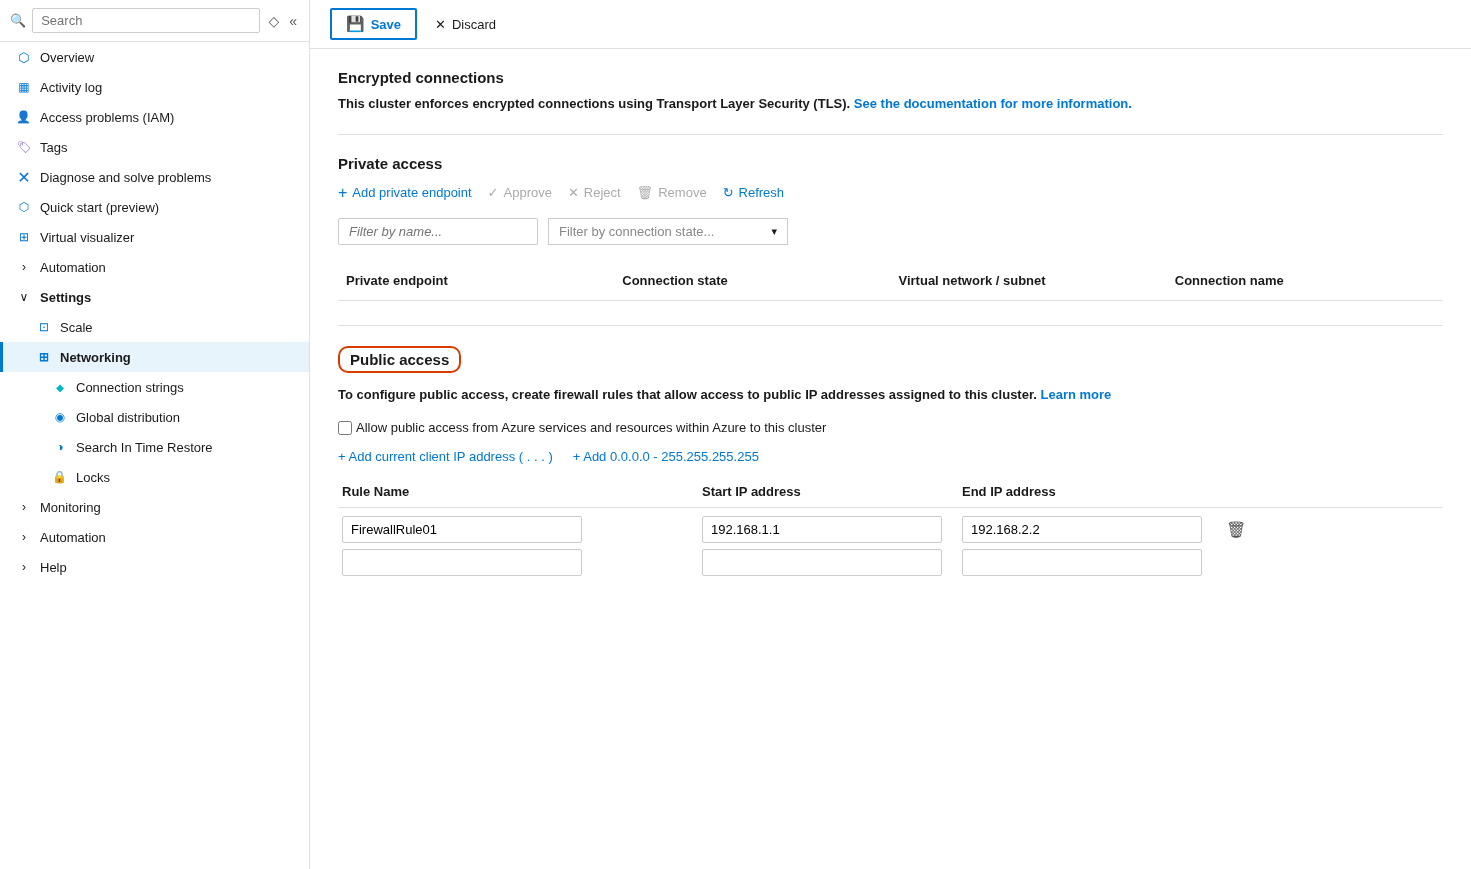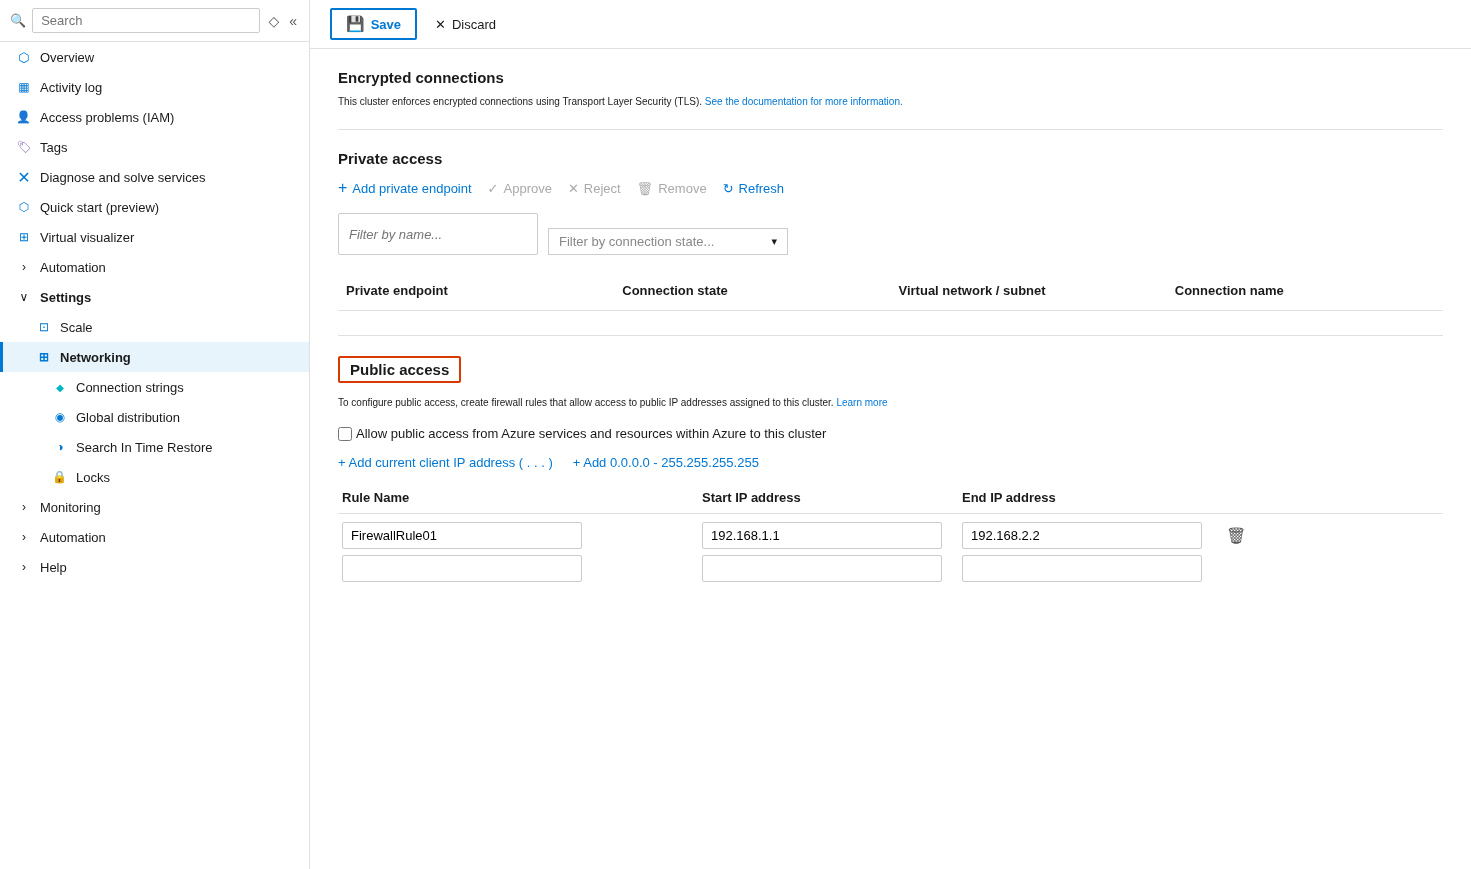--- a/index.html
+++ b/index.html
@@ -101,21 +101,21 @@
     }
 
     
     .content {
       padding: 20px 28px;
       flex: 1;
       overflow-y: auto;
     }
 
     .section-title { font-size: 15px; font-weight: 700; margin-bottom: 8px; }
-    .section-desc { font-size: 10px; color: #1a1a1a; margin-bottom: 16px; line-height: 1.5; }
+    .section-desc { font-size: 13px; color: #1a1a1a; margin-bottom: 16px; line-height: 1.5; font-weight: bold; }
     .link { color: #0078d4; text-decoration: none; cursor: pointer; }
 
     .private-access-section { margin-bottom: 24px; }
     .action-bar {
       display: flex;
       align-items: center;
       gap: 16px;
       margin-bottom: 12px;
       flex-wrap: wrap;
     }
@@ -157,21 +157,21 @@
     .th { padding: 4px 8px; }
 
     
     .public-access-box {
       border: 2px solid #d83b01;
       display: inline-block;
       padding: 3px 10px;
       font-size: 15px;
       font-weight: 700;
       margin-bottom: 12px;
-      border-radius: 2px;
+      border-radius: 10px;
     }
 
     .checkbox-row {
       display: flex;
       align-items: center;
       gap: 4px;
       margin-bottom: 14px;
     }
     .checkbox-row input[type="checkbox"] { width: 14px; height: 14px; }
 
@@ -237,21 +237,21 @@
   <div class="nav-item">
     <span class="nav-icon" style="color:#0078d4; font-size:12px;">👤</span>
     <span class="nav-label">Access problems (IAM)</span>
   </div>
   <div class="nav-item">
     <span class="nav-icon" style="color:#8764b8; font-size:12px;">🏷</span>
     <span class="nav-label">Tags</span>
   </div>
   <div class="nav-item">
     <span class="nav-icon" style="color:#0078d4; font-size:16px;">✕</span>
-    <span class="nav-label">Diagnose and solve services</span>
+    <span class="nav-label">Diagnose and solve problems</span>
   </div>
   <div class="nav-item">
     <span class="nav-icon" style="color:#0078d4; font-size:12px;">⬡</span>
     <span class="nav-label">Quick start (preview)</span>
   </div>
   <div class="nav-item">
     <span class="nav-icon" style="color:#0078d4; font-size:12px;">⊞</span>
     <span class="nav-label">Virtual visualizer</span>
   </div>
   <div class="nav-item">
@@ -349,21 +349,21 @@
           <span>Remove</span>
         </button>
         <button class="action-btn">
           <span style="color:#0078d4;">↻</span>
           <span style="color:#0078d4;">Refresh</span>
         </button>
       </div>
 
       <div class="filter-row">
         <input class="filter-input" type="text" placeholder="Filter by name..." style="">
-        <div style="display:flex;align-items:center;border:1px solid #ccc;padding:5px 10px;width:240px;background:#fff;cursor:pointer;margin-top:15px;">
+        <div style="display:flex;align-items:center;border:1px solid #ccc;padding:5px 10px;width:240px;background:#fff;cursor:pointer;">
           <span style="flex:1;color:#888;font-size:13px;">Filter by connection state...</span>
           <span style="font-size:11px;">▾</span>
         </div>
       </div>
 
       <div class="table-header">
         <div class="th">Private endpoint</div>
         <div class="th">Connection state</div>
         <div class="th">Virtual network / subnet</div>
         <div class="th">Connection name</div>

